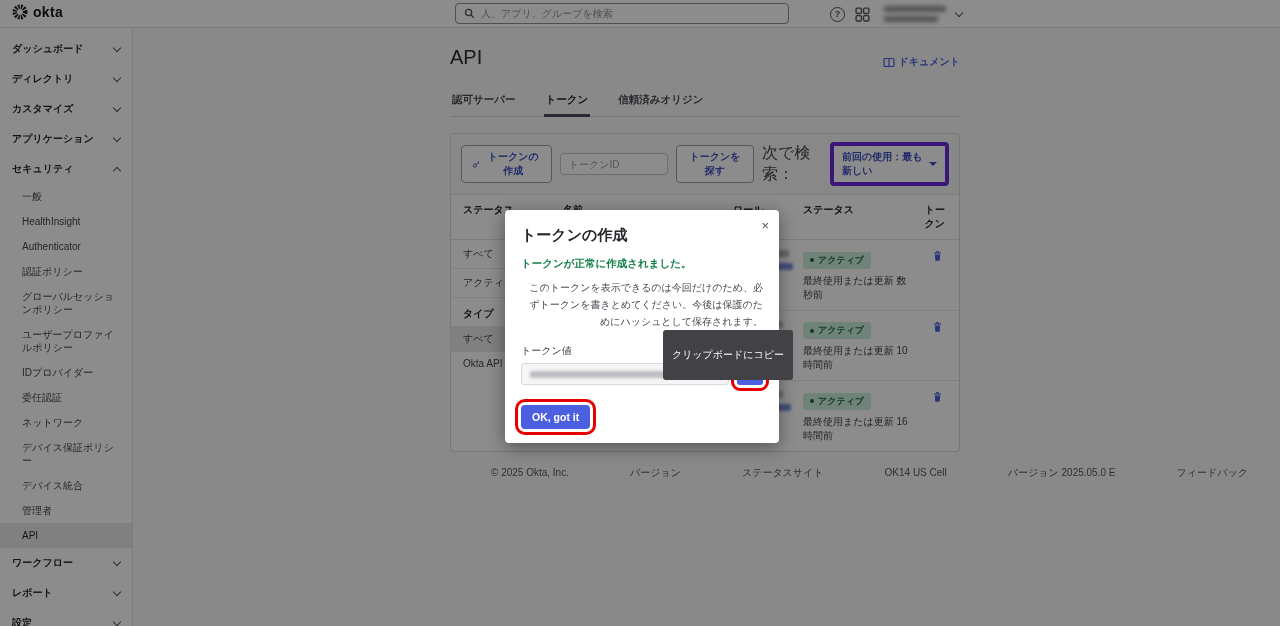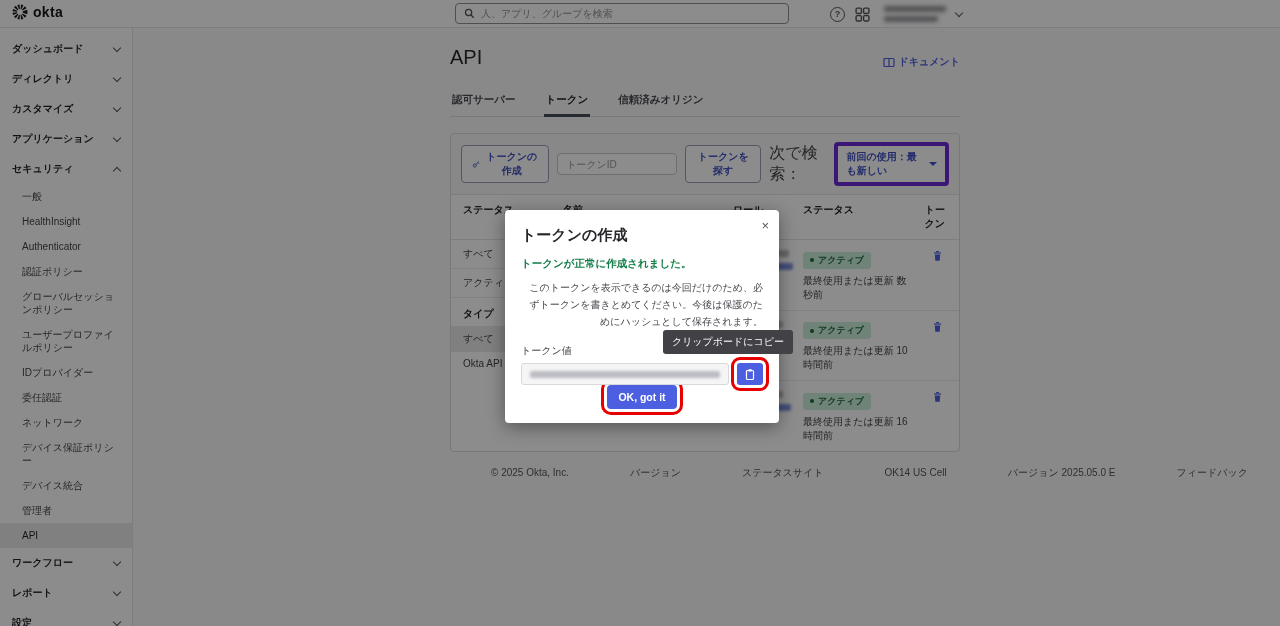--- a/index.html
+++ b/index.html
@@ -31,21 +31,21 @@
   .container { position:absolute; left:450px; top:28px; width:510px; }
   .title-row { margin-top:18px; display:flex; justify-content:space-between; align-items:flex-end; }
   .page-title { font-size:20px; font-weight:500; color:#2b2b30; }
   .doc-link { display:flex; align-items:center; gap:4px; font-size:10px; font-weight:bold; color:#4c5fe0; cursor:pointer; }
   .tabs { margin-top:18px; display:flex; gap:26px; border-bottom:1px solid #dadadd; }
   .tab { font-size:10.5px; font-weight:bold; color:#4a4c52; padding:6px 2px 7px; cursor:pointer; }
   .tab.active { color:#23242a; border-bottom:3px solid #474c5e; margin-bottom:-1px; }
   .panel { margin-top:16px; background:#fff; border:1px solid #dadadd; border-radius:4px; min-height:258px; }
   .toolbar { display:flex; align-items:center; gap:8px; padding:8px 10px; background:#f7f7f8; border-bottom:1px solid #e3e3e6; border-radius:4px 4px 0 0; }
   .btn-outline { display:flex; align-items:center; gap:5px; border:1px solid #9aa0b5; background:#fff; border-radius:4px; padding:4px 10px; font-size:10px; font-weight:bold; color:#3f51c1; cursor:pointer; font-family:inherit; }
-  .token-search { width:120px; height:22px; border:1px solid #c9c9cd; border-radius:4px; padding:0 8px; font-size:10px; font-family:inherit; color:#3c3c40; }
+  .token-search { width:108px; height:22px; border:1px solid #c9c9cd; border-radius:4px; padding:0 8px; font-size:10px; font-family:inherit; color:#3c3c40; }
   .token-search::placeholder { color:#9b9ba0; }
   .sort-group { margin-left:auto; display:flex; align-items:center; gap:7px; }
   .sort-label { font-size:16px; color:#45464c; }
   .sort-select { display:flex; align-items:center; gap:6px; border:4px solid #6d28d9; background:#fff; border-radius:4px; padding:4px 8px; font-size:10px; font-weight:bold; color:#3f51c1; cursor:pointer; }
   .caret-down { width:0; height:0; border-left:4px solid transparent; border-right:4px solid transparent; border-top:4px solid #3f51c1; }
   .t-head { display:flex; font-size:10px; font-weight:bold; color:#26262b; padding:8px 0; border-bottom:1px solid #e3e3e6; }
   .c-filter { width:112px; padding-left:12px; }
   .c-name { width:170px; }
   .c-role { width:70px; }
   .c-status { width:113px; }
@@ -74,22 +74,22 @@
   .modal-close { position:absolute; top:8px; right:10px; background:none; border:none; font-size:13px; color:#54565b; cursor:pointer; font-family:inherit; }
   .modal-title { font-size:15px; font-weight:bold; color:#26262b; margin-top:2px; }
   .modal-success { margin-top:12px; font-size:10.5px; font-weight:bold; color:#127e48; }
   .modal-body { margin-top:8px; font-size:10px; color:#494b51; line-height:1.7;text-align:right; }
   .token-label { margin-top:14px; font-size:10px; color:#45464c; }
   .token-row { position:relative; margin-top:5px; display:flex; align-items:center; gap:8px; }
   .token-input { flex:1; height:22px; border:1px solid #d9d9db; background:#f5f5f6; border-radius:3px; display:flex; align-items:center; padding:0 8px; }
   .token-input .bar { width:100%; margin:0; background:#bcbdc2; }
   .copy-btn { width:26px; height:22px; background:#4c5fe0; border:none; border-radius:3px; display:flex; align-items:center; justify-content:center; cursor:pointer; }
   .annotated { outline:3px solid #e60000; outline-offset:3px; }
-  .tooltip { position:absolute; right:-30px; top:-33px; background:#414146; color:#fff; font-size:10px; padding:5px 9px; border-radius:3px; white-space:nowrap; z-index:70; }
-  .modal-footer { display:flex; justify-content:center; }
+  .tooltip { position:absolute; right:-30px; top:-33px; background:#414146; color:#fff; font-size:10px; padding:18px 9px; border-radius:3px; white-space:nowrap; z-index:70; }
+  .modal-footer { margin-top:20px; display:flex; justify-content:flex-start; }
   .ok-btn { background:#4c5fe0; color:#fff; border:none; border-radius:4px; font-size:10.5px; font-weight:bold; padding:6px 11px; cursor:pointer; font-family:inherit; }
 </style>
 </head>
 <body>
 
 <div class="app">
 
   <header class="topbar">
     <div class="logo">
       <svg width="16" height="16" viewBox="0 0 16 16">

